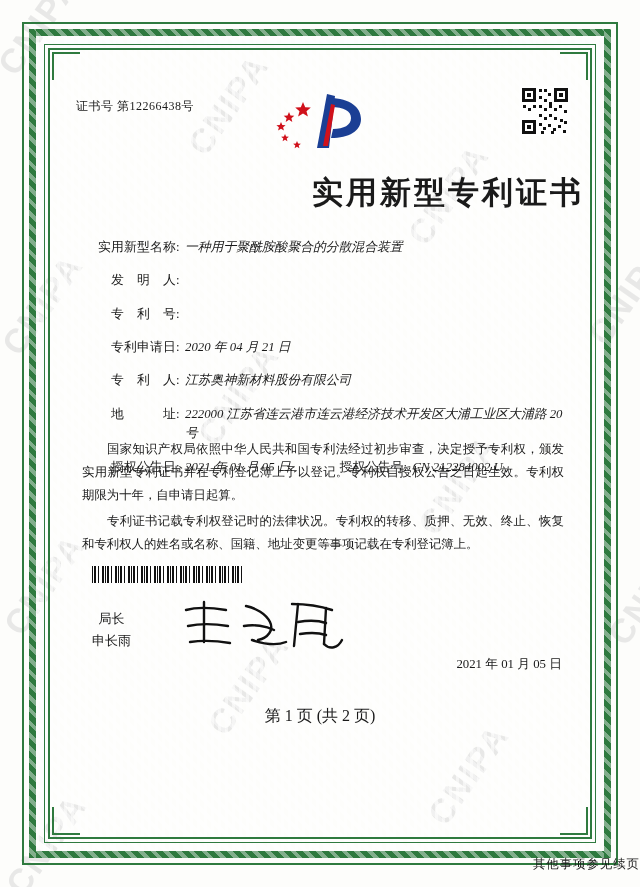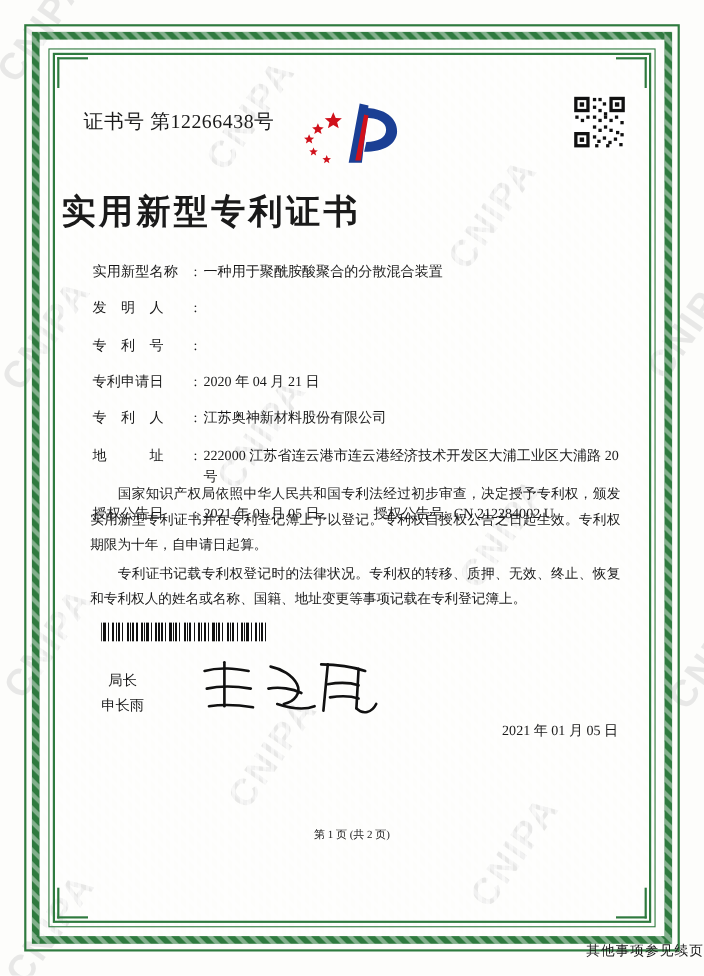--- a/index.html
+++ b/index.html
@@ -112,21 +112,21 @@
     right: 56px;
     bottom: 56px;
     z-index: 5;
   }
 
   
   .cert-no {
     position: absolute;
     left: 20px;
     top: 40px;
-    font-size: 18px;
+    font-size: 12px;
     letter-spacing: 0.5px;
   }
 
   .emblem {
     position: absolute;
     left: 50%;
     top: 28px;
     transform: translateX(-50%);
     width: 110px;
     height: 68px;
@@ -138,21 +138,21 @@
     top: 28px;
     width: 50px;
     height: 50px;
   }
 
   .title {
     position: absolute;
     left: 0;
     right: 0;
     top: 114px;
-    text-align: left;
+    text-align: right;
     font-size: 31px;
     font-weight: bold;
     letter-spacing: 3px;
     font-family: "Liberation Serif", serif;
   }
 
   .fields {
     position: absolute;
     left: 28px;
     right: 18px;
@@ -163,28 +163,30 @@
   .frow {
     display: flex;
     align-items: flex-start;
     margin-bottom: 13.5px;
   }
   .flabel {
     width: 92px;
     flex: 0 0 92px;
     white-space: nowrap;
     letter-spacing: 0.2px;
+    text-align: right;
   }
   .fcolon {
     flex: 0 0 9px;
     text-align: left;
   }
   .fvalue {
     flex: 1 1 auto;
     word-break: break-all;
+    font-style: italic;
   }
   .frow.two .fvalue { flex: 0 0 auto; }
   .second-label {
     margin-left: 49px;
     white-space: nowrap;
   }
 
   .paras {
     position: absolute;
     left: 26px;
@@ -231,22 +233,21 @@
     top: 598px;
     font-size: 12.8px;
   }
 
   .page-no {
     position: absolute;
     left: 0;
     right: 0;
     top: 648px;
     text-align: center;
-    font-size: 10px;
-    margin-top: 46px;
+    font-size: 16px;
   }
 
   .footnote {
     position: absolute;
     left: 0;
     right: 0;
     bottom: 14px;
     text-align: right;
     font-size: 12.4px;
     letter-spacing: 1px;

